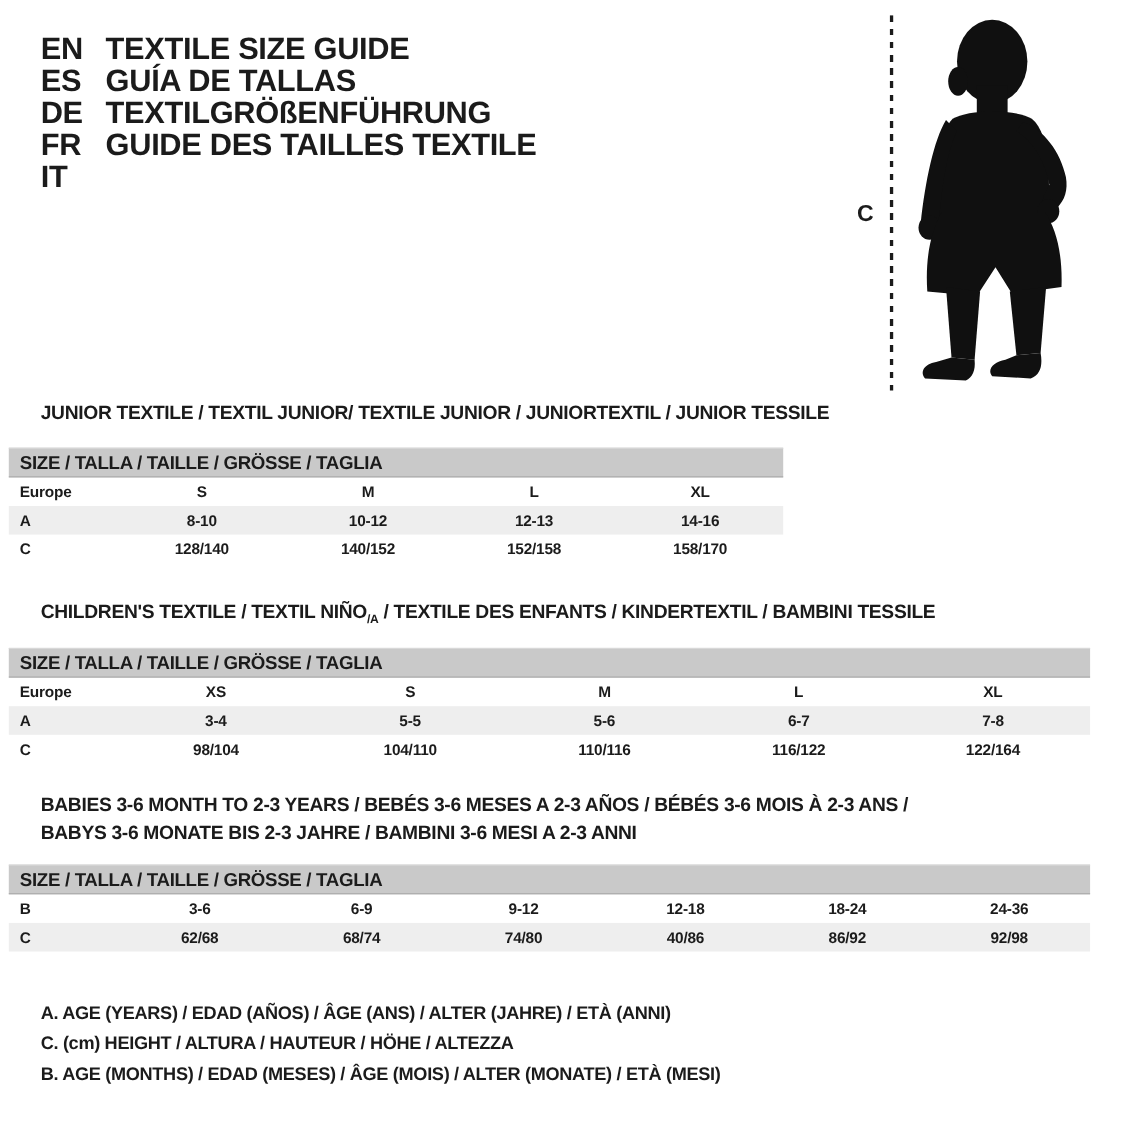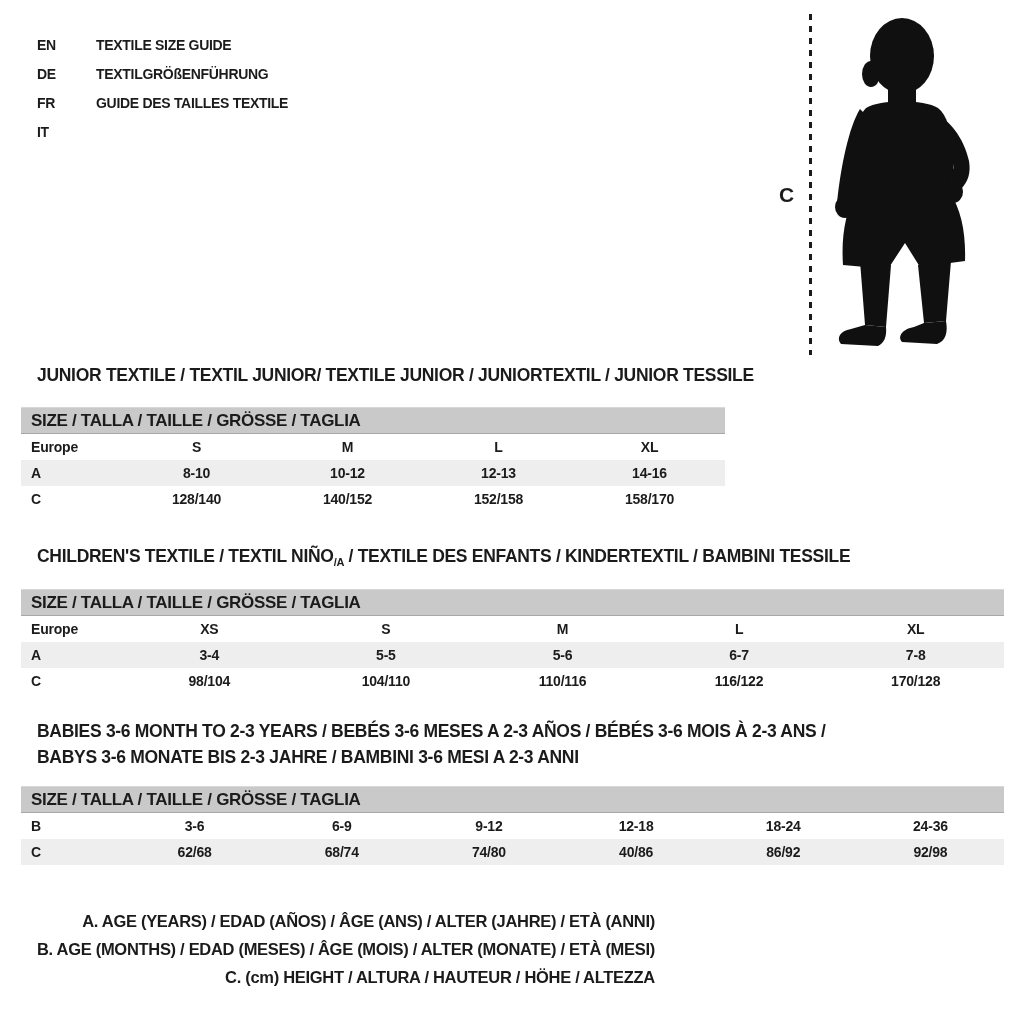--- a/index.html
+++ b/index.html
@@ -4,54 +4,58 @@
 <style>
   html,body{margin:0;padding:0;}
   body{
     width:1024px;height:1024px;position:relative;background:#ffffff;
     font-family:"Liberation Sans", sans-serif;color:#1b1b1b;overflow:hidden;
     -webkit-font-smoothing:antialiased;
   }
   .abs{position:absolute;}
   
   .lang-block{left:37px;top:30px;}
-  .lang-row{display:flex;height:29px;align-items:center;font-weight:700;font-size:14px;letter-spacing:-0.3px;}
+  .lang-row{display:flex;height:29px;align-items:center;font-weight:700;font-size:28px;letter-spacing:-0.3px;}
   .lang-code{width:59px;}
   
   .measure-line{left:809px;top:14px;width:3px;height:341px;
     background:repeating-linear-gradient(180deg,#1b1b1b 0 6px,transparent 6px 12px);}
   .measure-label{left:779px;top:183px;font-size:21px;font-weight:700;}
   
   .sec-heading{font-size:17.5px;font-weight:700;letter-spacing:-0.3px;white-space:nowrap;}
   .sub{font-size:11px;vertical-align:-4px;}
   
-  .tbl{left:21px;}
+  .tbl{left:8px;}
   .w-narrow{width:704px;}
   .w-wide{width:983px;}
   .tbl-bar{
     height:27px;line-height:26px;background:var(--bar,#c9c9c9);
     border-top:1px solid #d8d8d8;border-bottom:1px solid #a8a8a8;box-sizing:border-box;
     padding-left:10px;font-size:17px;font-weight:700;letter-spacing:-0.3px;
   }
   .trow{display:flex;height:26px;align-items:center;font-size:14px;font-weight:700;letter-spacing:-0.2px;}
   .trow.alt{background:var(--alt,#eeeeee);}
   .tlabel{width:100px;padding-left:10px;box-sizing:border-box;}
   .tcell{flex:1;text-align:center;}
   
   .footnotes{left:37px;top:907px;}
-  .footnote{height:28px;line-height:28px;font-size:16.5px;font-weight:700;letter-spacing:-0.3px;white-space:nowrap;text-align:right;}
+  .footnote{height:28px;line-height:28px;font-size:16.5px;font-weight:700;letter-spacing:-0.3px;white-space:nowrap;}
   .toddler{left:818px;top:10px;}
 </style>
 </head>
 <body style="color: rgb(27, 27, 27);">
 
 <div class="lang-block abs">
   <div class="lang-row">
     <span class="lang-code">EN</span>
     <span class="lang-label">TEXTILE SIZE GUIDE</span>
+  </div>
+  <div class="lang-row">
+    <span class="lang-code">ES</span>
+    <span class="lang-label">GUÍA DE TALLAS</span>
   </div>
   <div class="lang-row">
     <span class="lang-code">DE</span>
     <span class="lang-label">TEXTILGRÖßENFÜHRUNG</span>
   </div>
   <div class="lang-row">
     <span class="lang-code">FR</span>
     <span class="lang-label">GUIDE DES TAILLES TEXTILE</span>
   </div>
   <div class="lang-row">
@@ -125,21 +129,21 @@
     <span class="tcell">5-6</span>
     <span class="tcell">6-7</span>
     <span class="tcell">7-8</span>
   </div>
   <div class="trow">
     <span class="tlabel">C</span>
     <span class="tcell">98/104</span>
     <span class="tcell">104/110</span>
     <span class="tcell">110/116</span>
     <span class="tcell">116/122</span>
-    <span class="tcell">170/128</span>
+    <span class="tcell">122/164</span>
   </div>
 </div>
 
 <div class="sec-heading abs" style="left:37px;top:721px">BABIES 3-6 MONTH TO 2-3 YEARS / BEBÉS 3-6 MESES A 2-3 AÑOS / BÉBÉS 3-6 MOIS À 2-3 ANS /</div>
 <div class="sec-heading abs" style="left:37px;top:747px">BABYS 3-6 MONATE BIS 2-3 JAHRE / BAMBINI 3-6 MESI A 2-3 ANNI</div>
 <div class="tbl abs w-wide" style="top:786px">
   <div class="tbl-bar">SIZE / TALLA / TAILLE / GRÖSSE / TAGLIA</div>
   <div class="trow">
     <span class="tlabel">B</span>
     <span class="tcell">3-6</span>
@@ -155,15 +159,15 @@
     <span class="tcell">68/74</span>
     <span class="tcell">74/80</span>
     <span class="tcell">40/86</span>
     <span class="tcell">86/92</span>
     <span class="tcell">92/98</span>
   </div>
 </div>
 
 <div class="footnotes abs">
   <div class="footnote">A. AGE (YEARS) / EDAD (AÑOS) / ÂGE (ANS) / ALTER (JAHRE) / ETÀ (ANNI)</div>
+  <div class="footnote">C. (cm) HEIGHT / ALTURA / HAUTEUR / HÖHE / ALTEZZA</div>
   <div class="footnote">B. AGE (MONTHS) / EDAD (MESES) / ÂGE (MOIS) / ALTER (MONATE) / ETÀ (MESI)</div>
-  <div class="footnote">C. (cm) HEIGHT / ALTURA / HAUTEUR / HÖHE / ALTEZZA</div>
 </div>
 
 </body></html>

